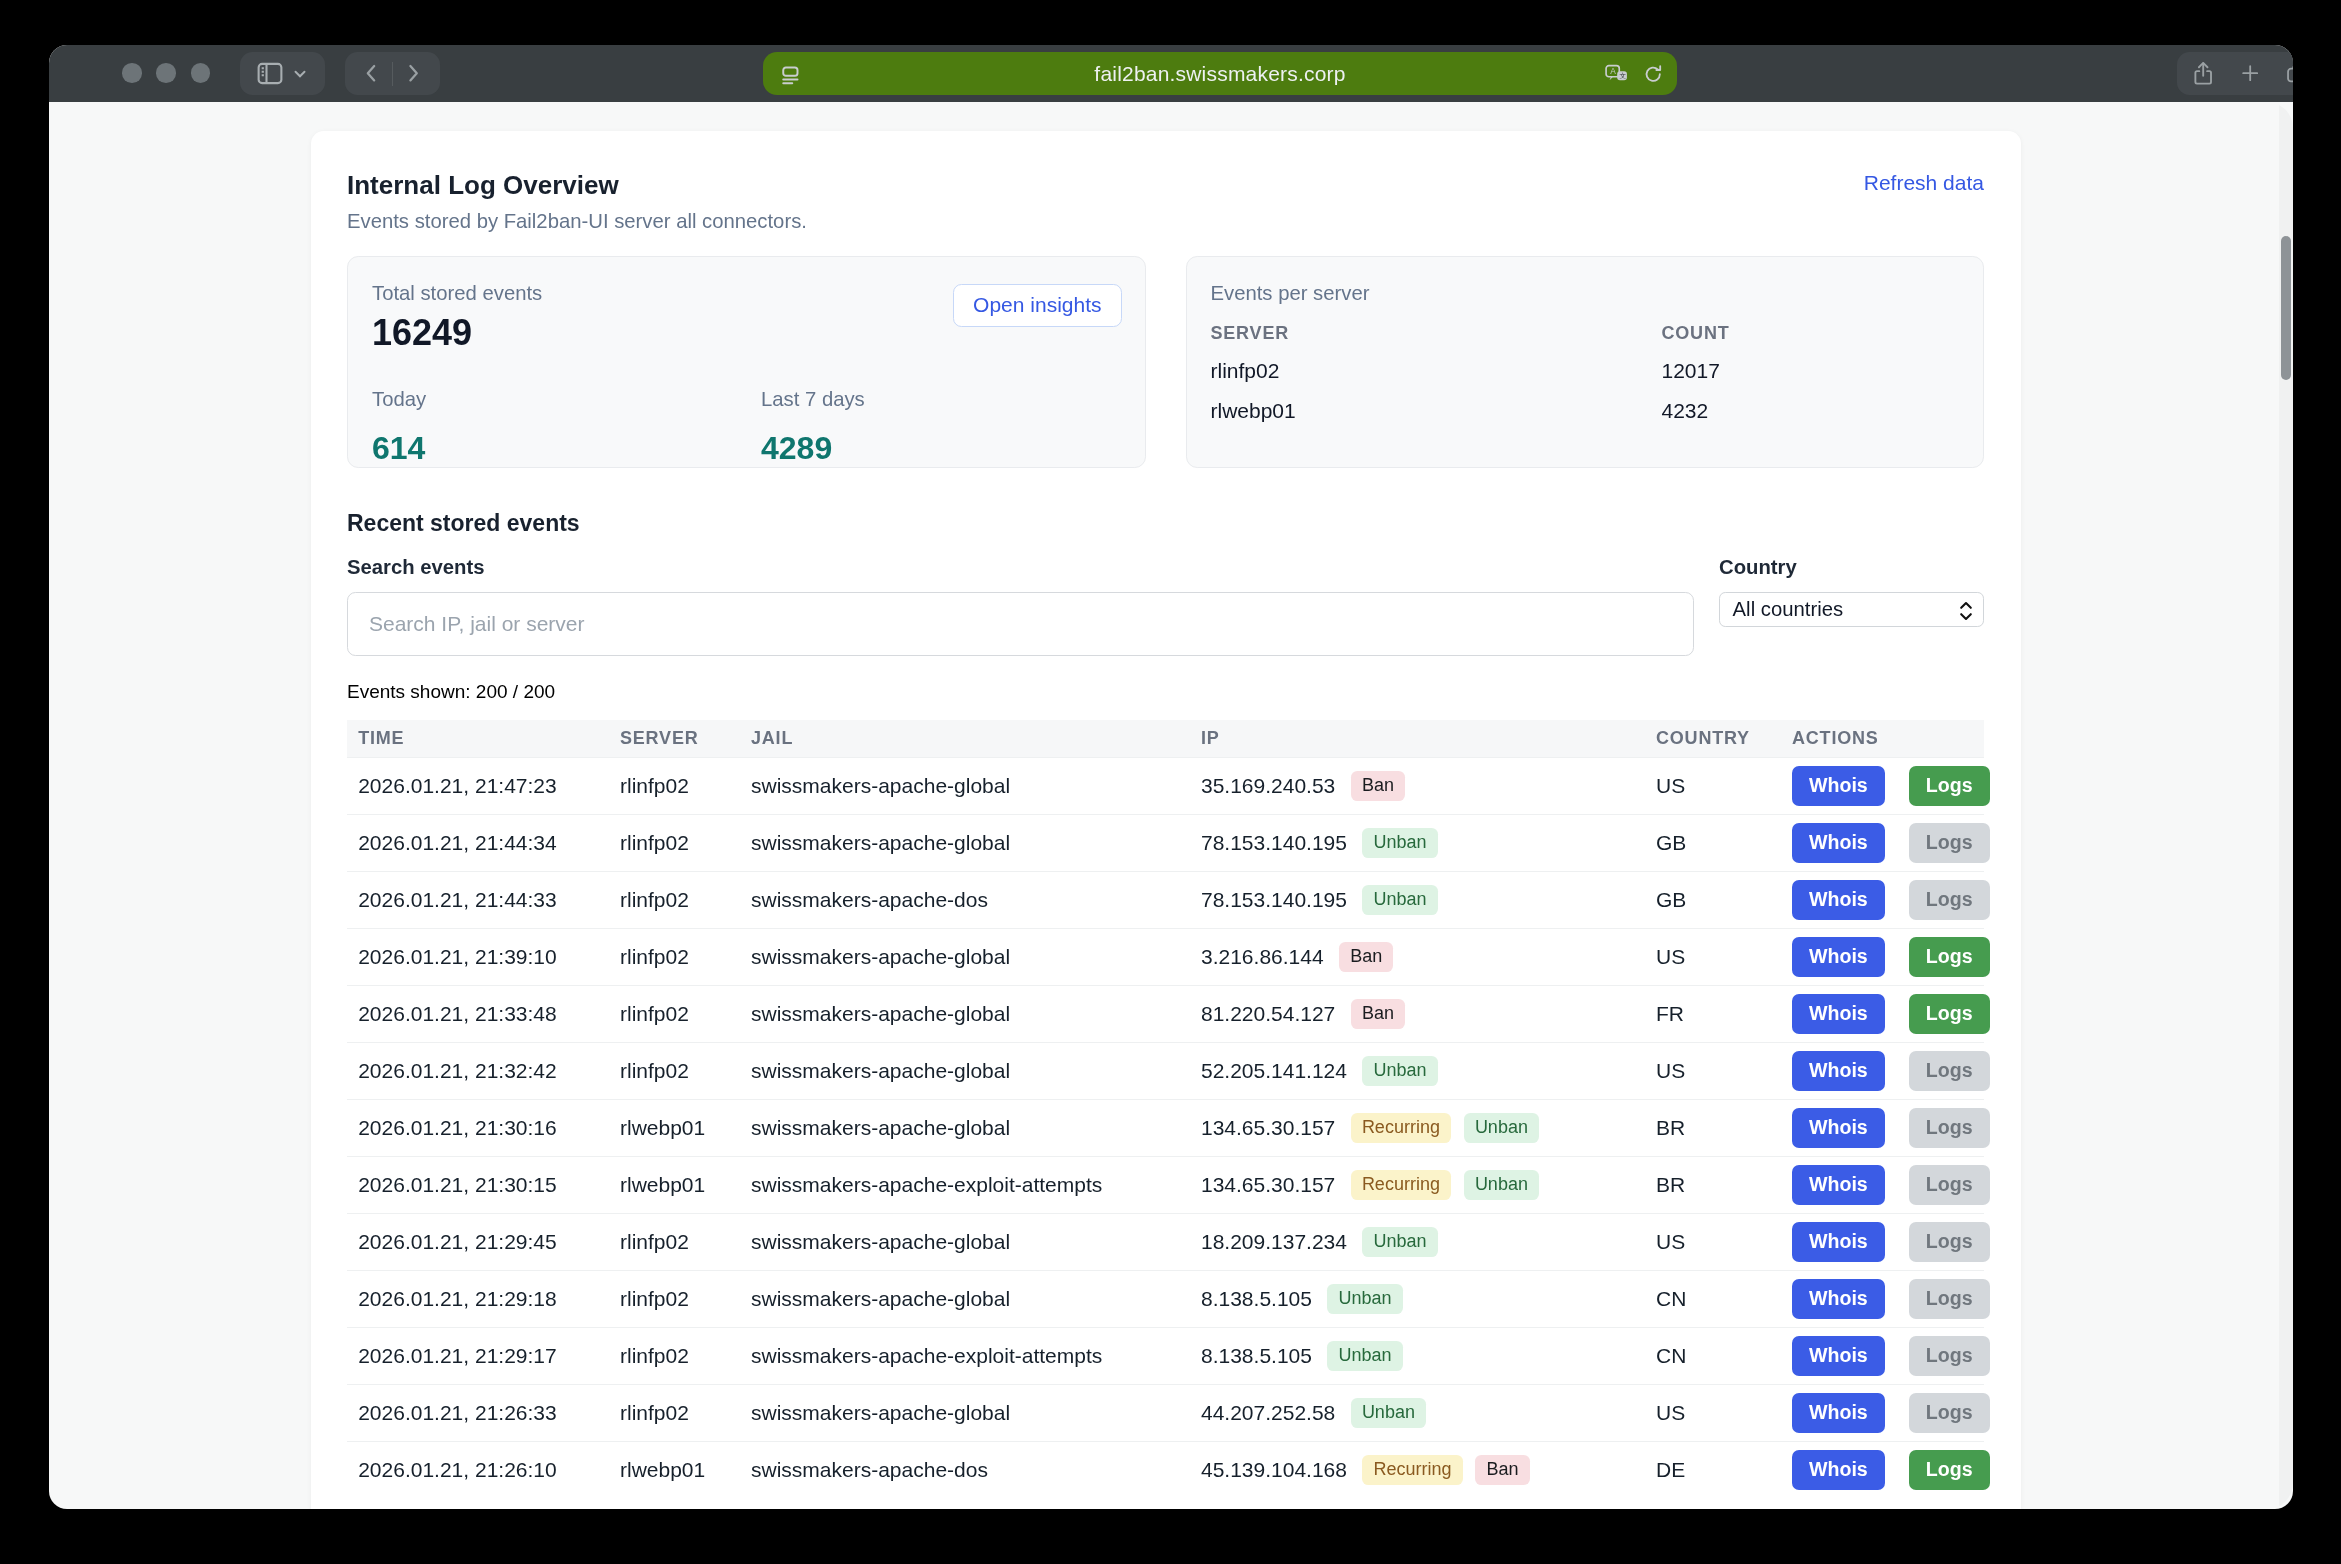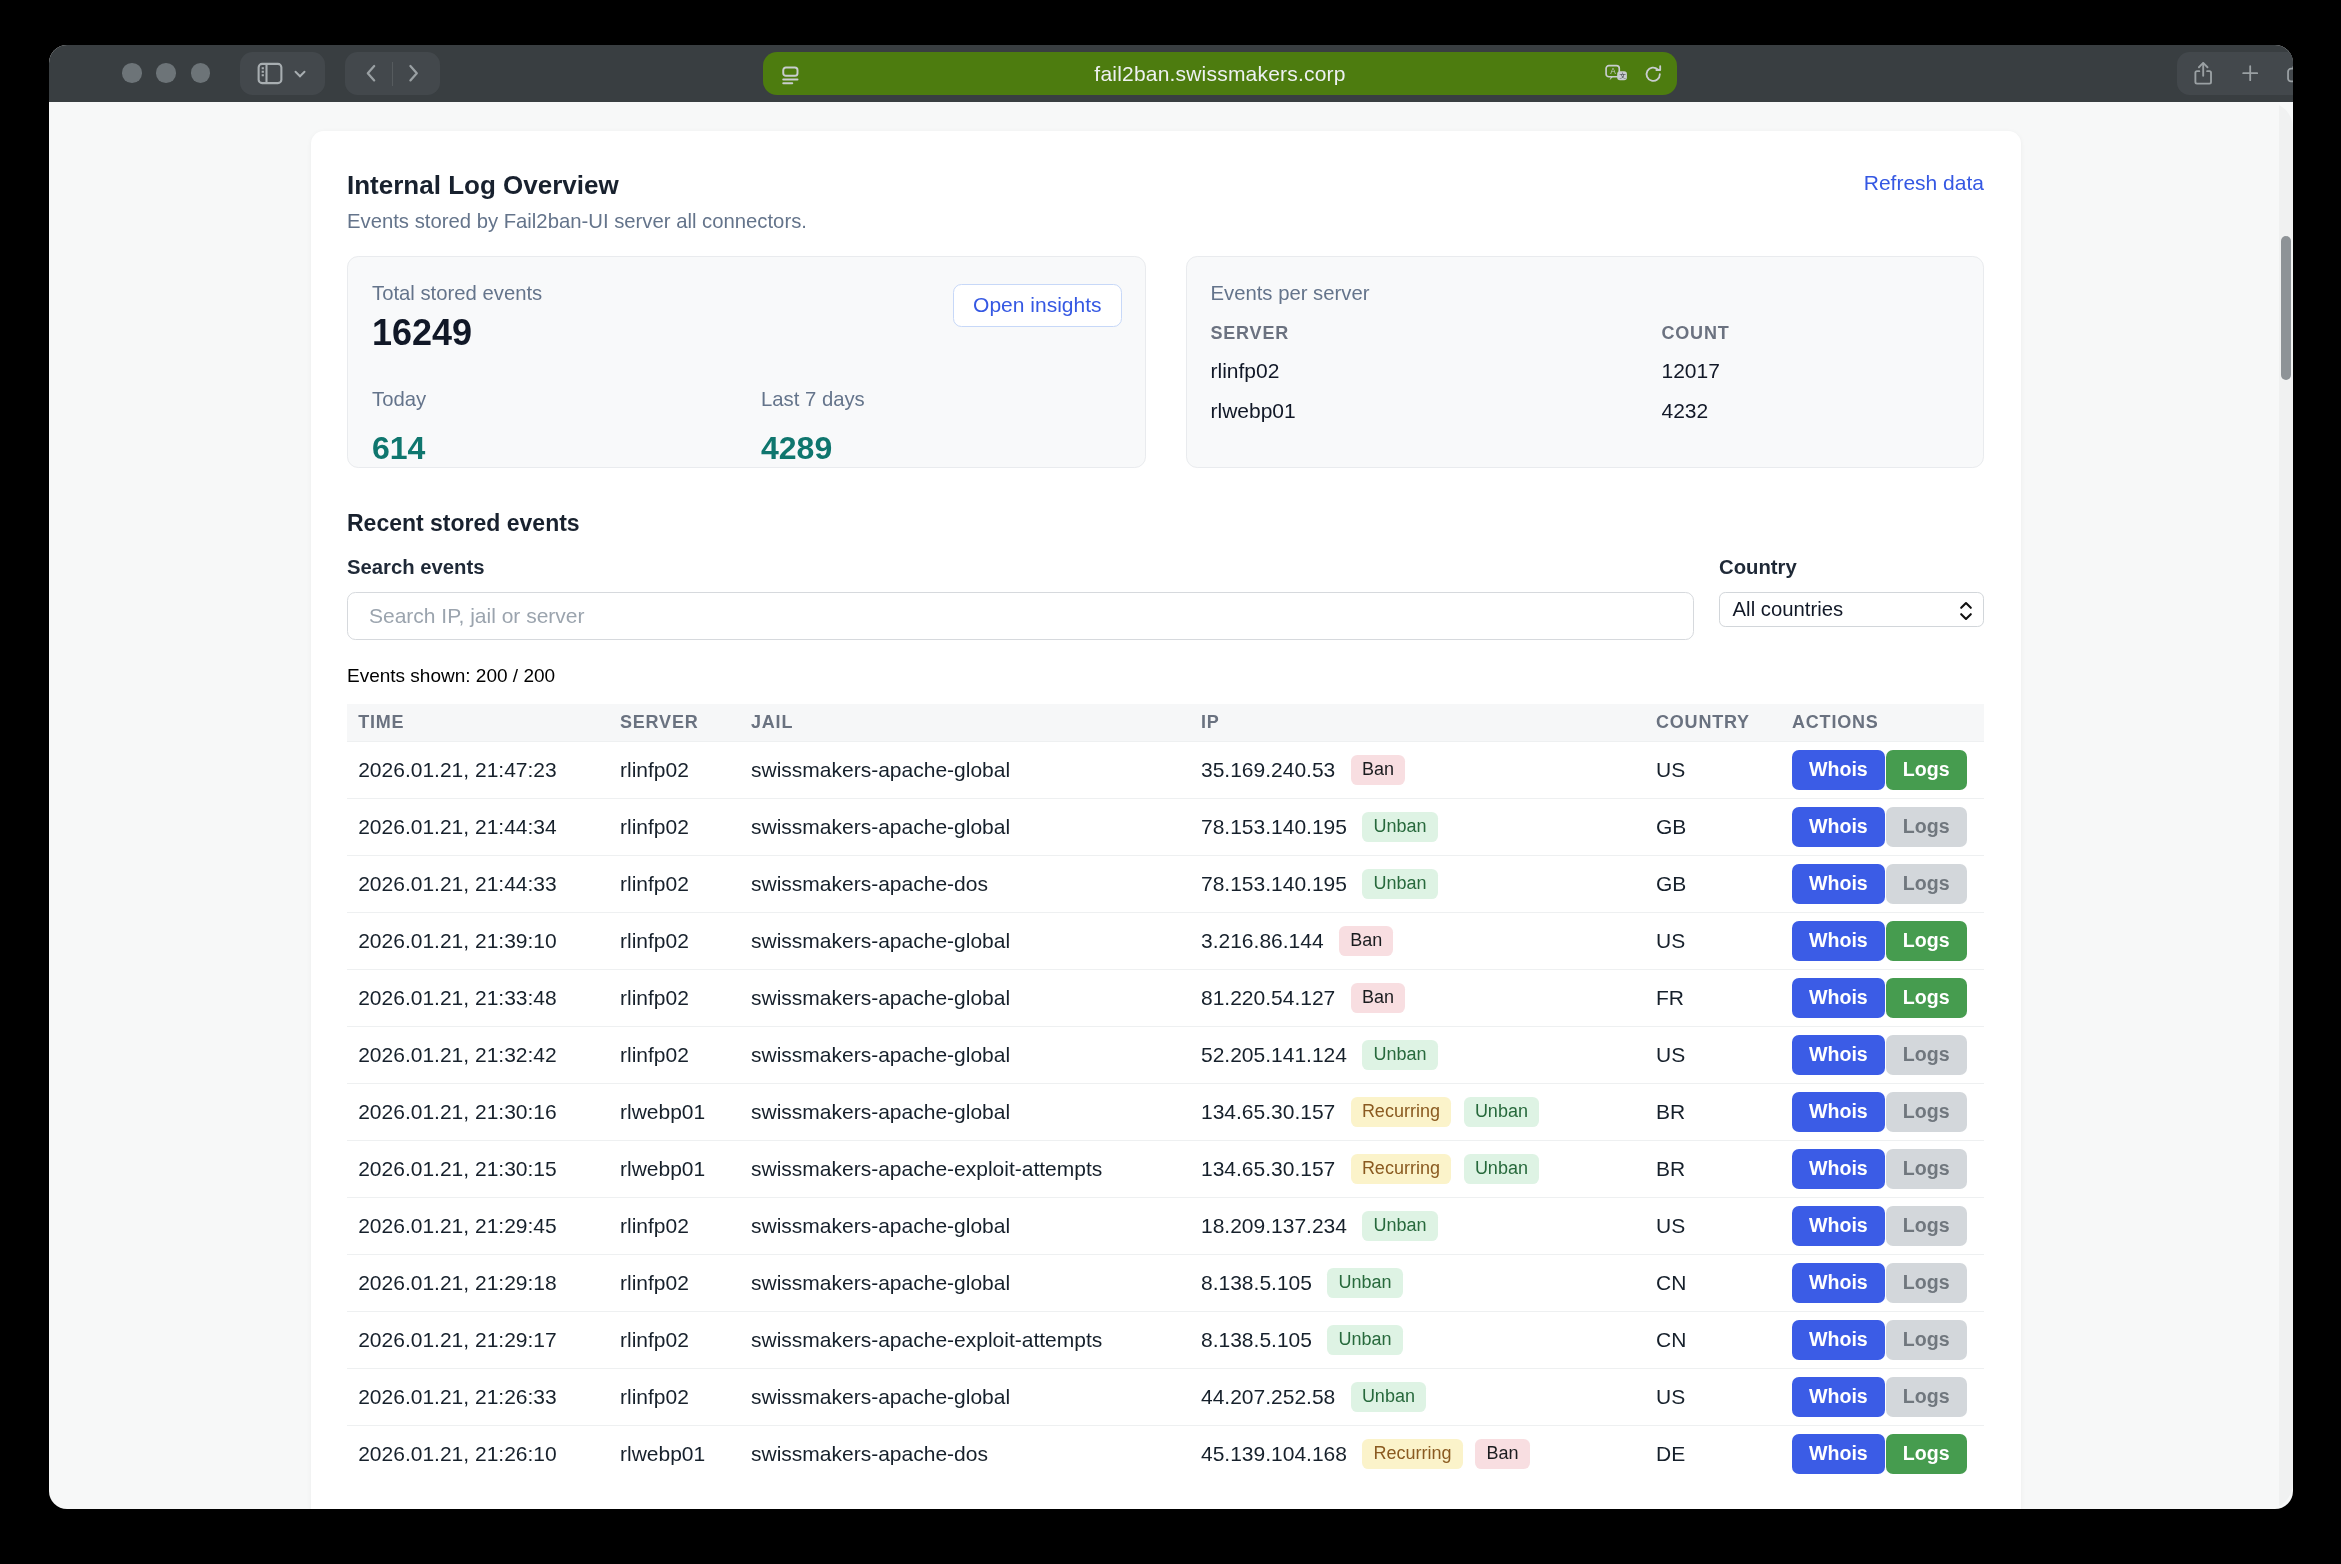--- a/index.html
+++ b/index.html
@@ -46,40 +46,40 @@
   .ps-grid { margin-top:18px; }
   .ps-row { display:flex; margin-top:15.4px; }
   .ps-col1 { width:451px; }
   .ps-header { font-size:18px; font-weight:bold; color:#6b7280; text-transform:uppercase; letter-spacing:0.8px; }
   .ps-cell { font-size:21px; color:#111827; }
 
   .section-title { margin-top:42px; font-size:23px; font-weight:bold; color:#18212e; }
 
   .filter-row { display:flex; justify-content:space-between; margin-top:19.6px; }
   .field-label { font-size:20.3px; font-weight:600; color:#1f2937; }
-  .search-input { display:block; margin-top:12.6px; width:1347px; height:48px; border:1.4px solid #d6d9dd; border-radius:8.4px; padding:0 21px; font-size:21px; font-family:inherit; color:#111827; background:#fff; }
+  .search-input { display:block; margin-top:12.6px; width:1347px; height:64px; border:1.4px solid #d6d9dd; border-radius:8.4px; padding:0 21px; font-size:21px; font-family:inherit; color:#111827; background:#fff; }
   .search-input::placeholder { color:#9ba4ae; }
   .country-wrap { width:265px; }
   .country-select { margin-top:12.6px; width:265px; height:35px; border:1.4px solid #d2d6da; border-radius:6.3px; background:#fff; display:flex; align-items:center; padding:0 12.6px; font-size:20.3px; color:#111827; position:relative; cursor:pointer; }
   .country-select svg { position:absolute; right:8.4px; top:5.6px; }
 
   .events-shown { margin-top:25px; font-size:19px; color:#000000; }
 
   .table { margin-top:17px; }
   .t-grid { display:grid; grid-template-columns:273px 131px 450px 455px 136px 1fr; align-items:center; }
   .t-head { height:37px; background:#f6f7f8; }
   .t-head > div { font-size:18px; font-weight:bold; color:#6a7280; text-transform:uppercase; letter-spacing:0.8px; }
   .t-head > div:first-child, .t-row > div:first-child { padding-left:11.2px; }
   .t-row { height:57px; border-top:1.4px solid #eef0f1; font-size:21px; color:#16202b; }
   .ip-cell { display:flex; align-items:center; gap:15.4px; }
   .badge { font-size:18px; font-weight:500; padding:4.2px 11.2px; border-radius:6.3px; white-space:nowrap; }
   .badge-ban { background:#f8dee1; color:#1a1c1f; }
   .badge-unban { background:#def3e4; color:#27693c; }
   .badge-recurring { background:#fbf3ca; color:#8a5a20; }
-  .actions-cell { display:flex; gap:1px; }
+  .actions-cell { display:flex; gap:24px; }
   .btn { border:none; border-radius:7px; font-size:19.6px; font-weight:600; font-family:inherit; padding:8.4px 17px; cursor:pointer; }
   .btn-whois { background:#3b5ce6; color:#fff; }
   .logs-active { background:#469c4f; color:#fff; }
   .logs-disabled { background:#d3d7db; color:#70777e; }
 </style>
 </head>
 <body>
 
 <div class="window">
 

